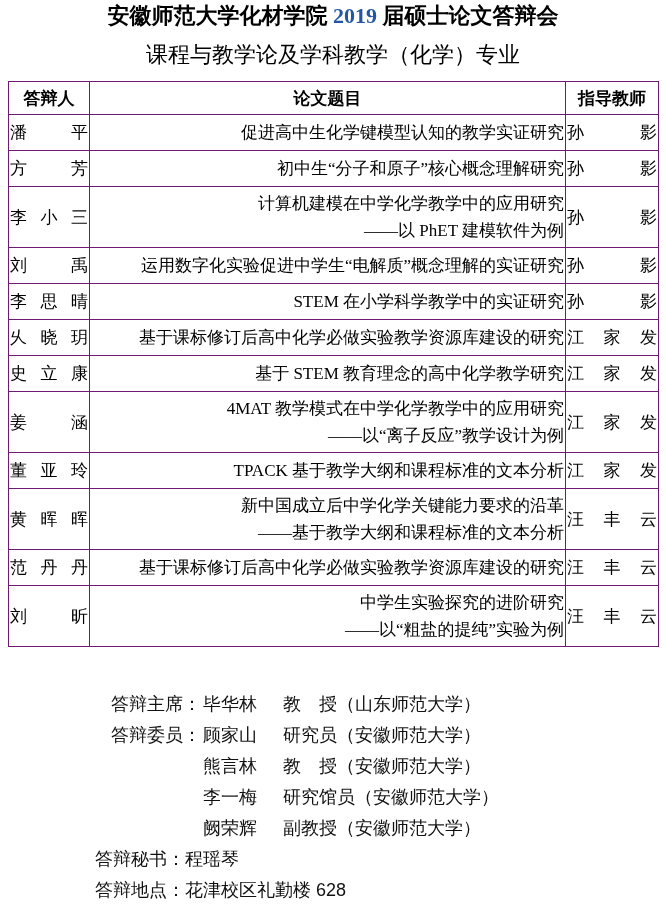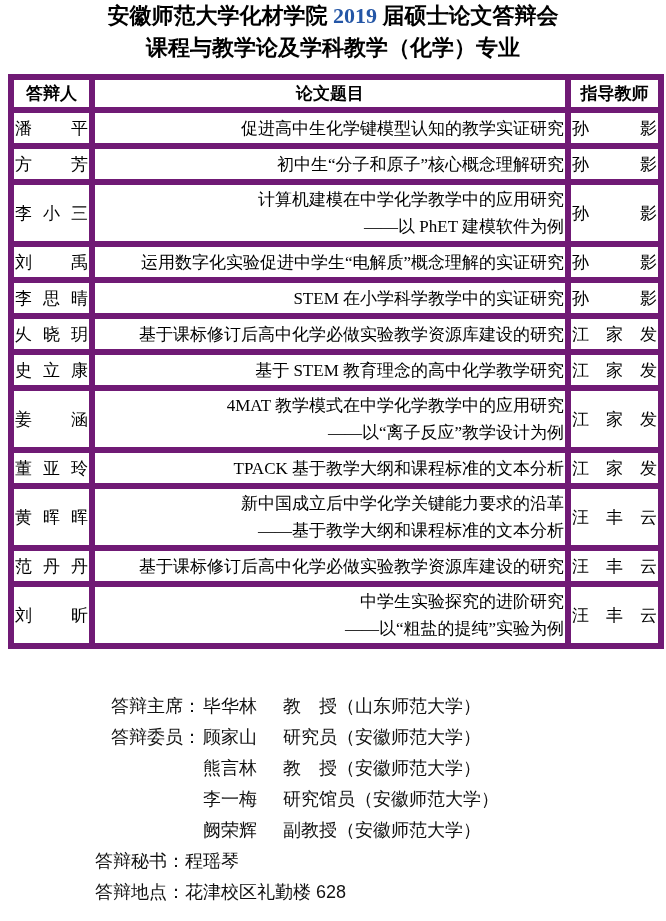--- a/index.html
+++ b/index.html
@@ -7,29 +7,29 @@
     width:666px;height:921px;overflow:hidden;
     font-family:"Liberation Serif","DejaVu Serif",serif;
     color:#000;
   }
   .doc-header{padding-top:0;text-align:center;}
   .doc-title{
     font-size:22px;font-weight:bold;line-height:32px;
     font-family:"Liberation Serif","DejaVu Serif",serif;
   }
   .doc-subtitle{
-    font-size:22px;font-weight:bold;line-height:32px;margin-top:0;
+    font-size:22px;font-weight:normal;line-height:32px;margin-top:7px;
   }
   table.defense-table{
     border-collapse:collapse;table-layout:fixed;
     margin:10px 8px 0 8px;width:650px;
     font-size:17px;
   }
   .defense-table td,.defense-table th{
-    border:6px solid #701a75;
+    border:1px solid #701a75;
     vertical-align:middle;
     padding:1px;
     font-weight:normal;
   }
   .defense-table tr{height:36px;}
   .defense-table tr.header-row{height:33px;}
   .defense-table tr.tall{height:61px;}
   .defense-table th{font-weight:bold;text-align:center;font-size:17px;}
   .name-cell{
     text-align:justify;text-align-last:justify;

